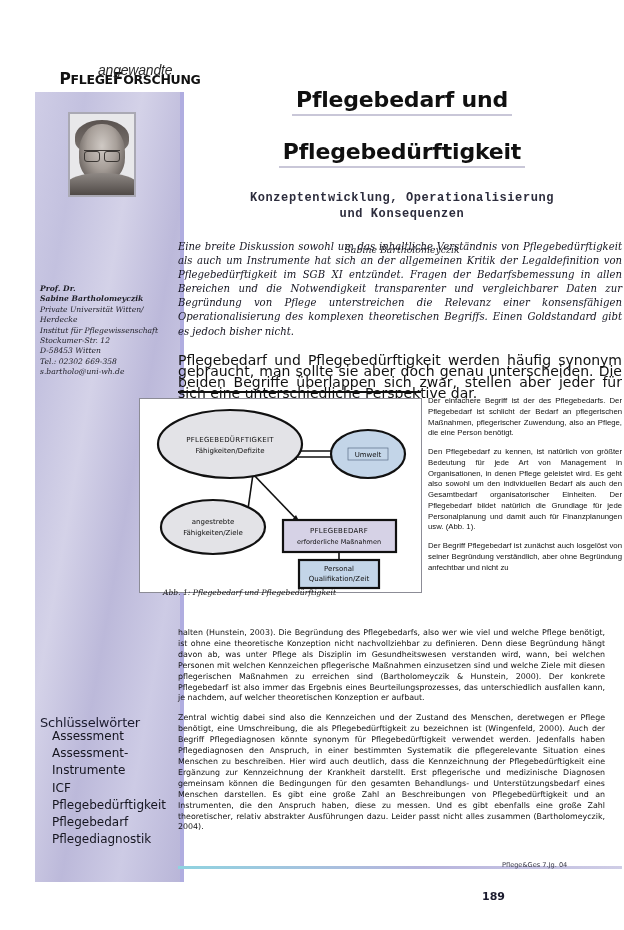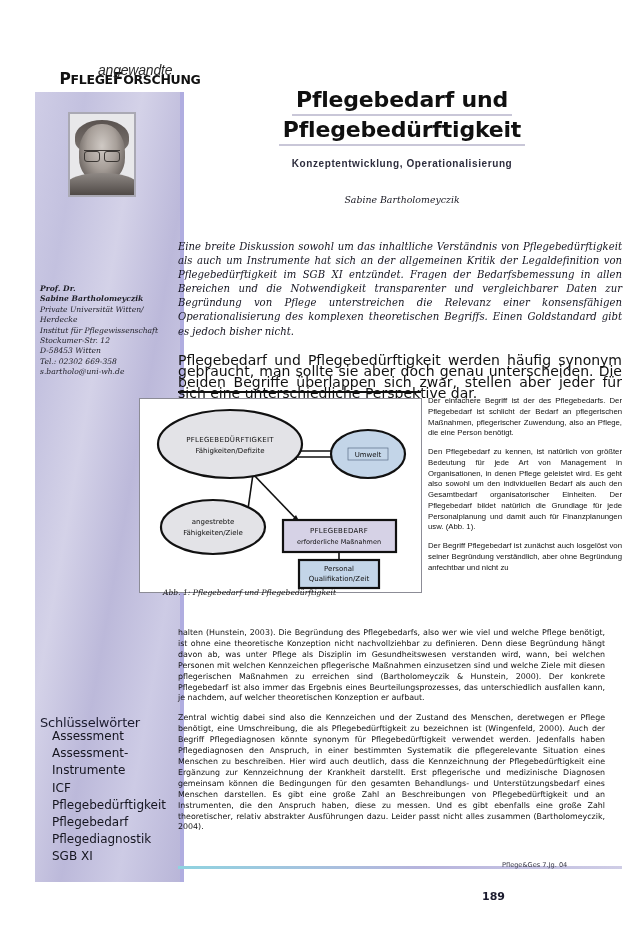--- a/index.html
+++ b/index.html
@@ -91,25 +91,25 @@
   .title-wrap{position:absolute;left:180px;top:86px;width:444px;text-align:center;}
   .t-line{
     font-family:"DejaVu Sans", sans-serif;
     font-weight:bold;font-size:22px;letter-spacing:-0.2px;color:#101010;
     line-height:28px;display:inline-block;position:relative;padding:0 4px;
   }
   .t-line:after{
     content:"";position:absolute;left:0;right:0;bottom:-2px;height:2px;
     background:#c9c7d8;
   }
-  .t-row{margin-bottom:2px;}
+  .t-row{margin-bottom:24px;}
   .subtitle{
     margin-top:12px;
-    font-family:Liberation Sans, sans-serif;font-weight:bold;
-    font-size:10px;line-height:16px;letter-spacing:0.6px;color:#2d2d3d;
+    font-family:Liberation Mono, monospace;font-weight:bold;
+    font-size:12px;line-height:16px;letter-spacing:0.6px;color:#2d2d3d;
   }
   .byline{
     margin-top:22px;
     font-family:"DejaVu Serif", serif;font-style:italic;
     font-size:9.4px;color:#20202a;
   }
 
   
   .abstract{
     position:absolute;left:178px;top:240px;width:444px;
@@ -213,28 +213,28 @@
   </div>
 
   <div class="kw-title">Schlüsselwörter</div>
   <div class="kw-list">
     <div>Assessment</div>
     <div>Assessment-Instrumente</div>
     <div>ICF</div>
     <div>Pflegebedürftigkeit</div>
     <div>Pflegebedarf</div>
     <div>Pflegediagnostik</div>
-    <div>SGB XI</div>
   </div>
 
   <div class="title-wrap">
     <div class="t-row"><span class="t-line">Pflegebedarf und</span></div>
     <div class="t-row"><span class="t-line">Pflegebedürftigkeit</span></div>
     <div class="subtitle">
       <div>Konzeptentwicklung, Operationalisierung</div>
+      <div>und Konsequenzen</div>
     </div>
     <div class="byline">Sabine Bartholomeyczik</div>
   </div>
 
   <div class="abstract">Eine breite Diskussion sowohl um das inhaltliche Verständnis von Pflegebedürftigkeit als auch um Instrumente hat sich an der allgemeinen Kritik der Legaldefinition von Pflegebedürftigkeit im SGB XI entzündet. Fragen der Bedarfsbemessung in allen Bereichen und die Notwendigkeit transparenter und vergleichbarer Daten zur Begründung von Pflege unterstreichen die Relevanz einer konsensfähigen Operationalisierung des komplexen theoretischen Begriffs. Einen Goldstandard gibt es jedoch bisher nicht.</div>
 
   <div class="intro-par">Pflegebedarf und Pflegebedürftigkeit werden häufig synonym gebraucht, man sollte sie aber doch genau unterscheiden. Die beiden Begriffe überlappen sich zwar, stellen aber jeder für sich eine unterschiedliche Perspektive dar.</div>
 
   <div class="fig-rule"></div>
 

